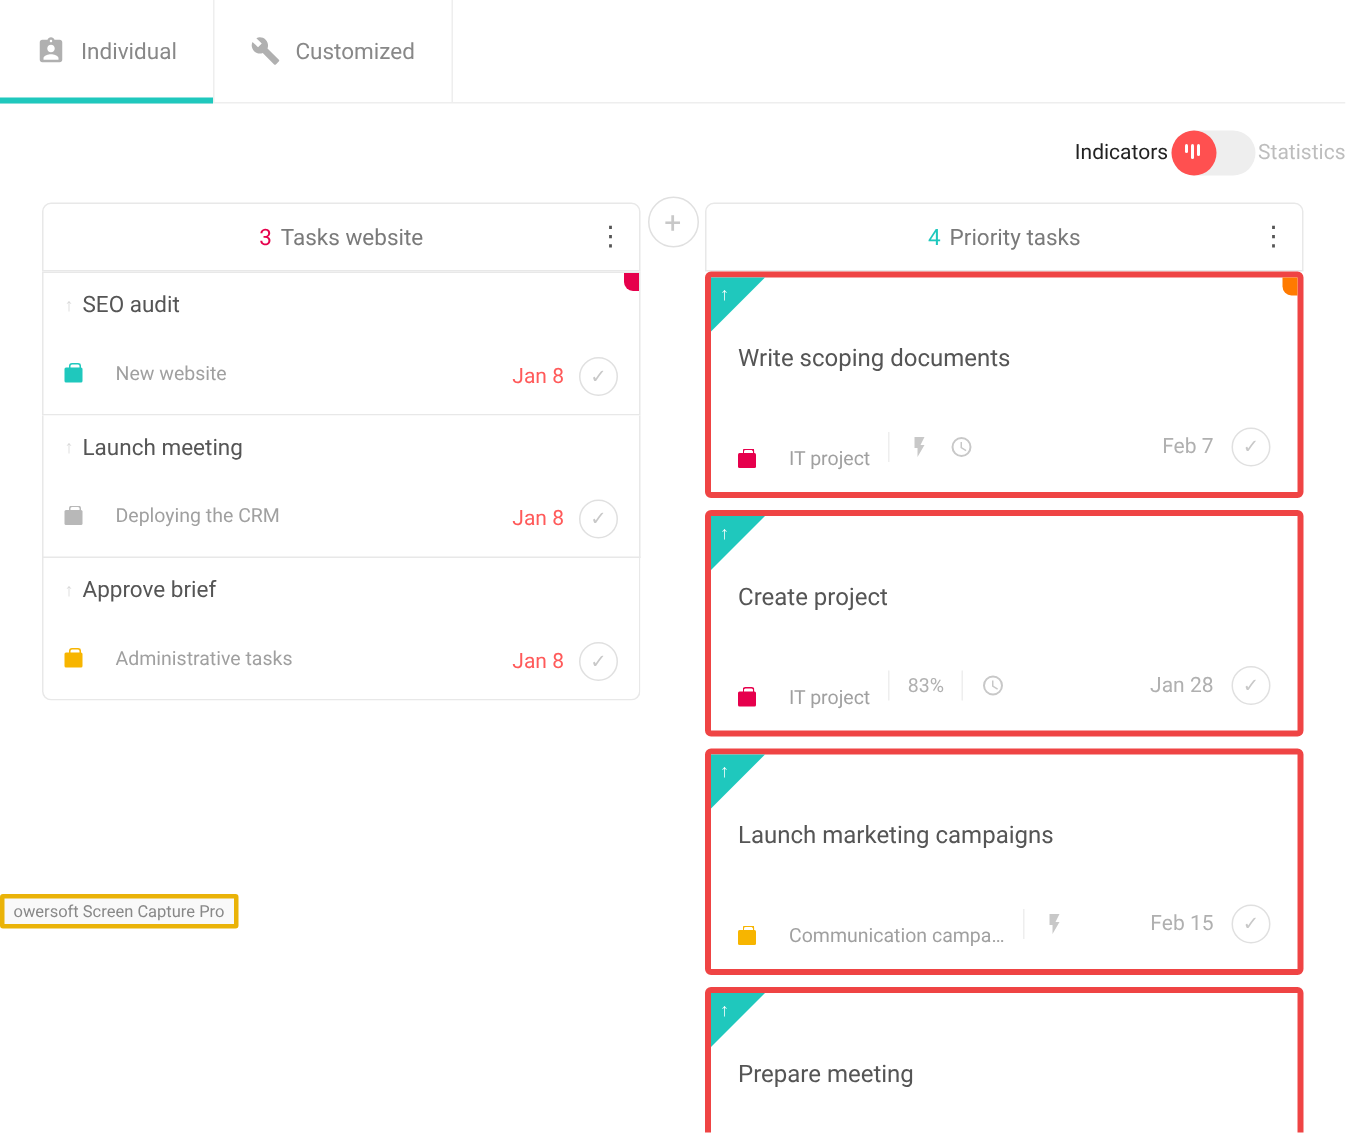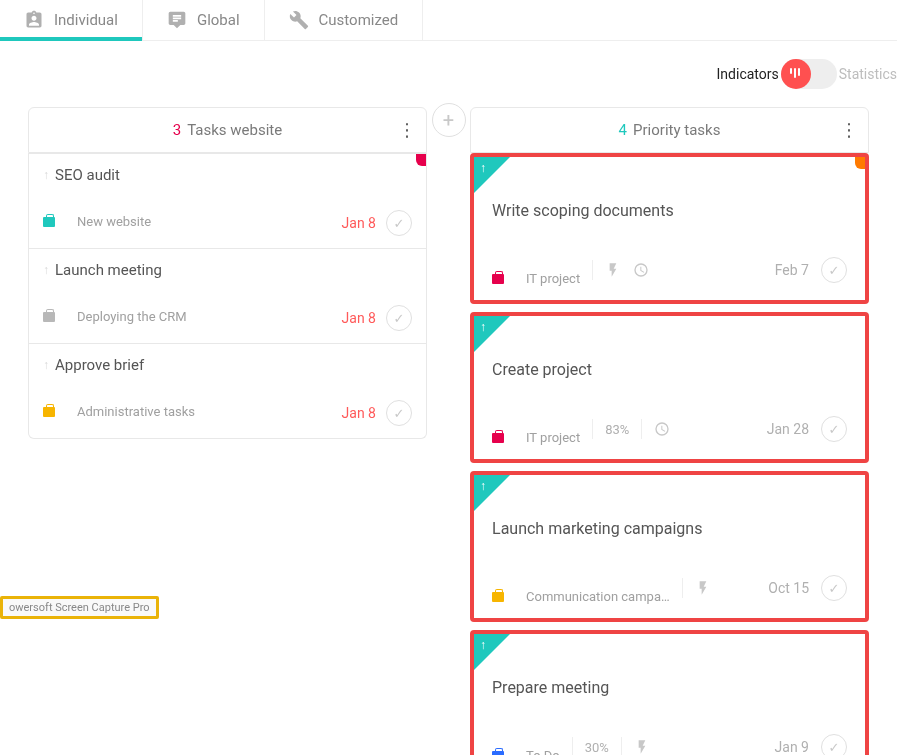--- a/index.html
+++ b/index.html
@@ -1,19 +1,19 @@
 <!DOCTYPE html>
 <html><head>
 <meta charset="utf-8">
 <style>
   * { box-sizing: border-box; margin: 0; padding: 0; }
   body { font-family: -apple-system, BlinkMacSystemFont, "Segoe UI", Roboto, Helvetica, Arial, sans-serif; background: #fff; color: #4a4a4a; width: 897px; height: 755px; overflow: hidden; position: relative; }
   
   
-  .tabs { display: flex; border-bottom: 1px solid #eee; height: 41px; }
+  .tabs { display: flex; border-bottom: 1px solid #eee; height: 69px; }
   .tab { display: flex; align-items: center; gap: 10px; padding: 0 24px; border-right: 1px solid #eee; color: #888; font-size: 15px; cursor: pointer; position: relative; }
   .tab.active { color: #888; }
   .tab.active::after { content: ""; position: absolute; left: 0; right: 0; bottom: -1px; height: 4px; background: #1fc8bd; }
   .tab svg { width: 20px; height: 20px; fill: #b0b0b0; }
   
   
   .toggle-row { display: flex; align-items: center; justify-content: flex-end; gap: 2px; padding: 18px 0 18px 0; font-size: 14px; }
   .toggle-row .lbl-left { color: #222; font-weight: 400; }
   .toggle-row .lbl-right { color: #bdbdbd; font-weight: 400; }
   .pill-toggle { width: 56px; height: 30px; background: #eee; border-radius: 15px; position: relative; cursor: pointer; }
@@ -77,26 +77,20 @@
 
 <div class="tabs">
   <div class="tab active">
     <svg viewBox="0 0 24 24">
         <path d="M19 3h-4.18C14.4 1.84 13.3 1 12 1s-2.4.84-2.82 2H5c-1.1 0-2 .9-2 2v14c0 1.1.9 2 2 2h14c1.1 0 2-.9 2-2V5c0-1.1-.9-2-2-2zm-7 0c.55 0 1 .45 1 1s-.45 1-1 1-1-.45-1-1 .45-1 1-1zm0 4c1.66 0 3 1.34 3 3s-1.34 3-3 3-3-1.34-3-3 1.34-3 3-3zm6 12H6v-1.4c0-2 4-3.1 6-3.1s6 1.1 6 3.1V19z"></path>
       </svg>
     <span>Individual</span>
   </div>
   <div class="tab">
     <svg viewBox="0 0 24 24">
-        <path d="M20 2H4c-1.1 0-2 .9-2 2v12c0 1.1.9 2 2 2h4l4 4 4-4h4c1.1 0 2-.9 2-2V4c0-1.1-.9-2-2-2zM7 9h10v2H7V9zm6 5H7v-2h6v2zm4-6H7V6h10v2z"></path>
-      </svg>
-    <span>Global</span>
-  </div>
-  <div class="tab">
-    <svg viewBox="0 0 24 24">
         <path d="M22.7 19l-9.1-9.1c.9-2.3.4-5-1.5-6.9-2-2-5-2.4-7.4-1.3L9 6 6 9 1.6 4.7C.4 7.1.9 10.1 2.9 12.1c1.9 1.9 4.6 2.4 6.9 1.5l9.1 9.1c.4.4 1 .4 1.4 0l2.3-2.3c.5-.4.5-1.1.1-1.4z"></path>
       </svg>
     <span>Customized</span>
   </div>
 </div>
 
 <div class="toggle-row">
   <span class="lbl-left">Indicators</span>
   <div class="pill-toggle">
     <div class="pill-knob">
@@ -244,21 +238,21 @@
                 <span>Communication campa…</span>
               </span>
               <span class="divider"></span>
               <span class="ico">
                 <svg viewBox="0 0 24 24">
                   <path d="M7 2v11h3v9l7-12h-4l4-8z"></path>
                 </svg>
               </span>
             </div>
             <div class="pcard-right">
-              <span class="date-gray">Oct 15</span>
+              <span class="date-gray">Feb 15</span>
               <span class="check-circ"></span>
             </div>
           </div>
         </div>
         <div class="pcard">
           <div class="corner"></div>
           <div class="pcard-title">Prepare meeting</div>
           <div class="pcard-footer">
             <div class="pcard-left">
               <span class="proj">

